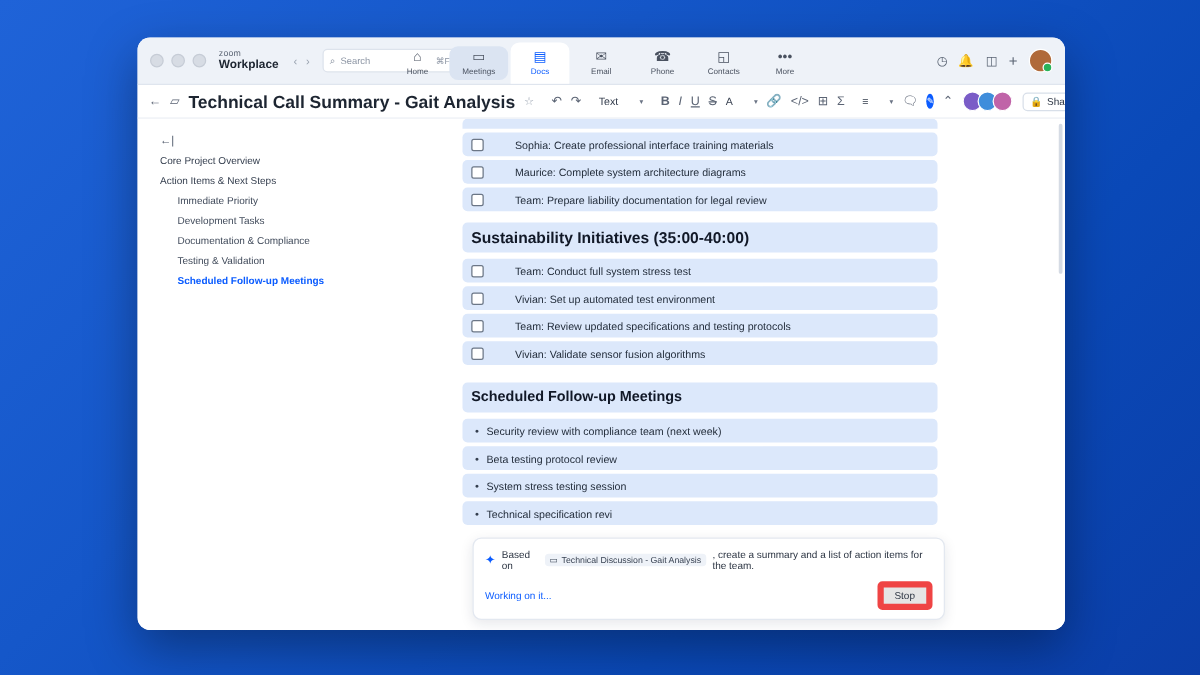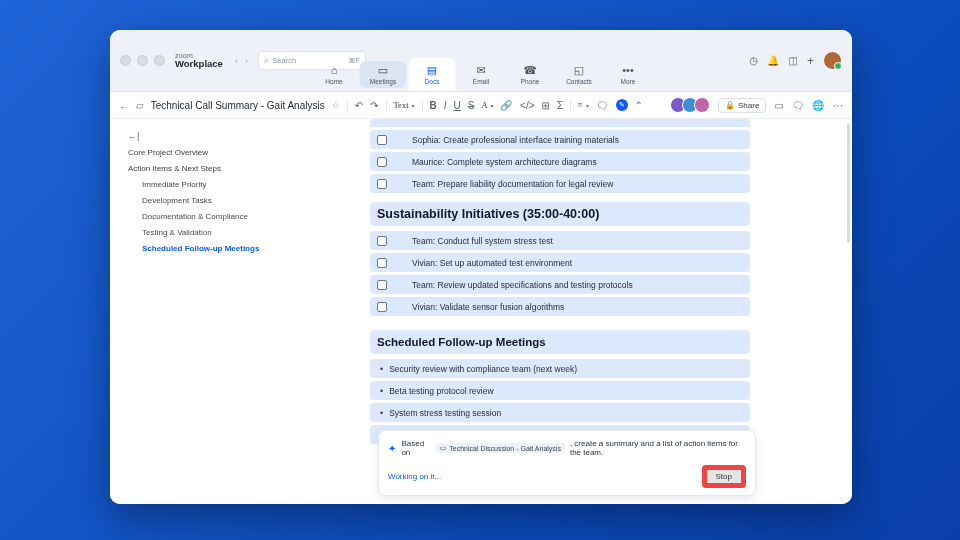--- a/index.html
+++ b/index.html
@@ -28,21 +28,21 @@
     display: flex;
     flex-direction: column;
   }
   
   .topbar {
     height: 37px;
     background: #eef2f8;
     border-bottom: 1px solid #dfe5ee;
     display: flex;
     align-items: center;
-    padding: 12px 10px;
+    padding: 0 10px;
     position: relative;
     flex: none;
   }
   .traffic {
     display: flex;
     gap: 6px;
     align-items: center;
     margin-right: 10px;
   }
   .dot {
@@ -174,32 +174,32 @@
     display: flex;
     align-items: center;
     padding: 0 9px;
     gap: 7px;
     flex: none;
     font-size: 9px;
     color: #41495a;
   }
   .doctoolbar .ti { color: #5b6474; font-size: 10px; }
   .doctitle {
-    font-size: 10px;
+    font-size: 14px;
     color: #1d2531;
-    font-weight: normal;
+    font-weight: bold;
     white-space: nowrap;
   }
   .star { color: #9aa3b0; font-size: 9px; }
   .sep {
     width: 1px; height: 13px; background: #e4e9f0;
   }
   .sel {
-    display: flex; align-items: center; gap: 3px;
-    font-size: 8.5px; color: #333c4c; font-family: Liberation Serif, serif;
+    display: flex; align-items: center; gap: 17px;
+    font-size: 8.5px; color: #333c4c;
   }
   .caret { font-size: 6px; color: #6b7485; }
   .bold { font-weight: bold; }
   .ital { font-style: italic; }
   .undl { text-decoration: underline; }
   .strk { text-decoration: line-through; }
   .pencil-circle {
     width: 12px; height: 12px; border-radius: 50%;
     background: #0b5cff; color: #fff;
     font-size: 7px; display: flex; align-items: center; justify-content: center;

